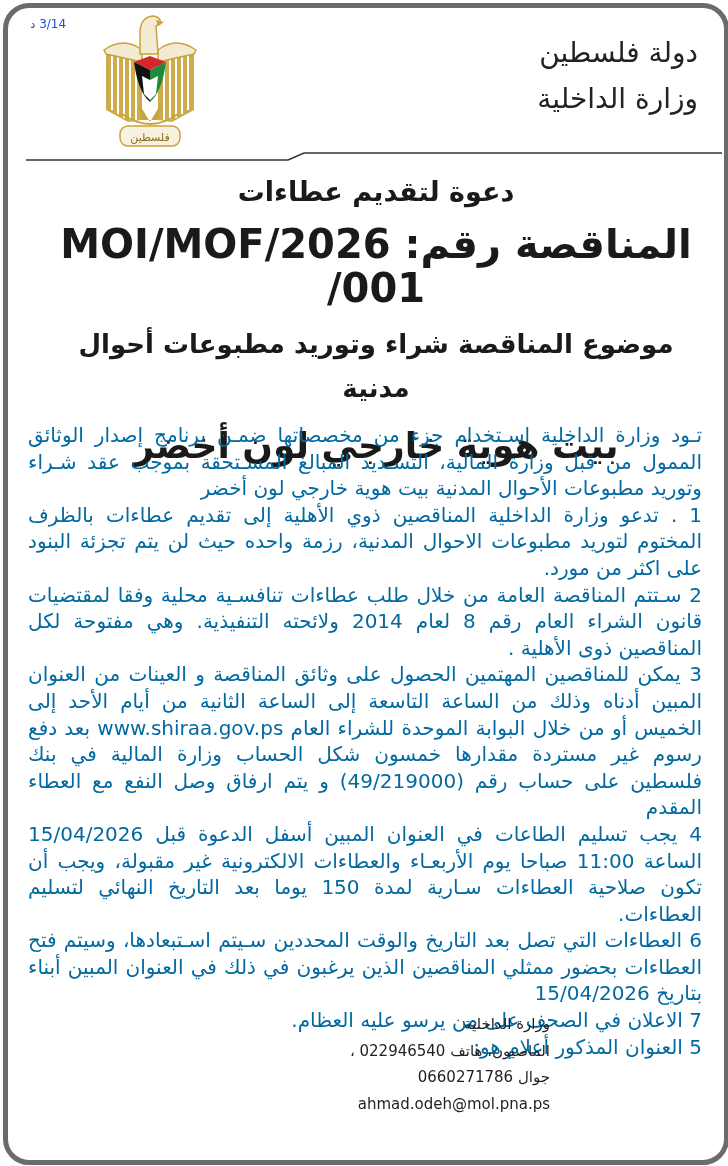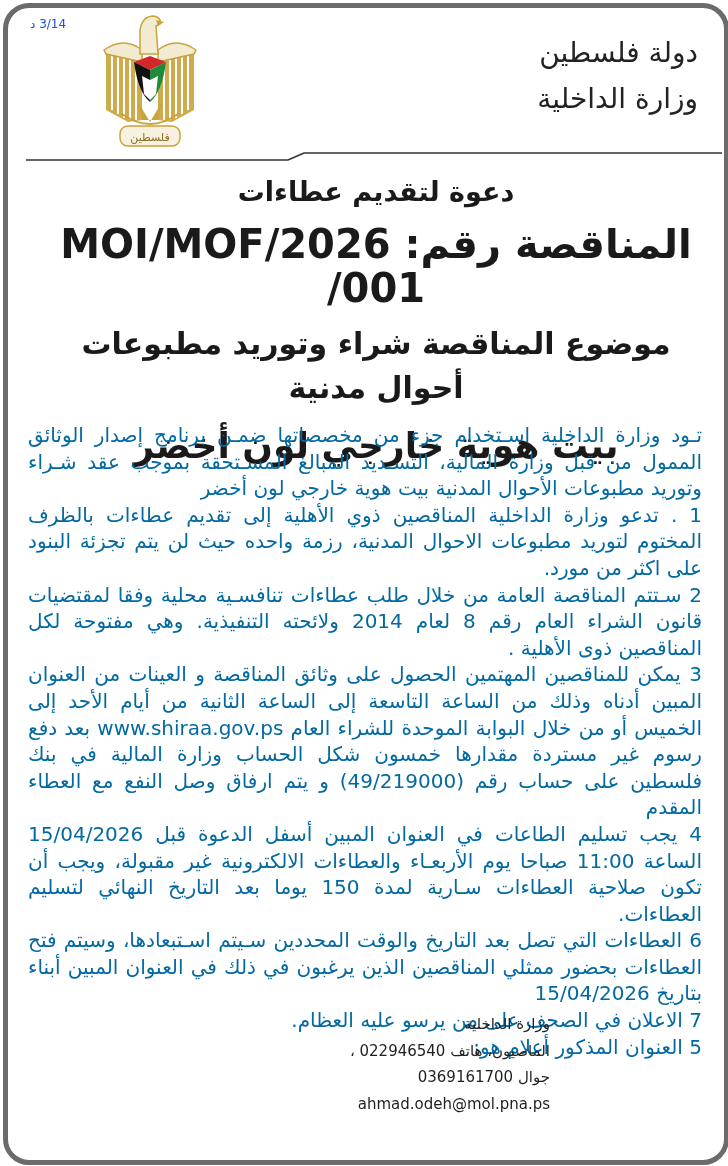--- a/index.html
+++ b/index.html
@@ -9,21 +9,21 @@
     border: 5px solid #6b6b6b; border-radius: 26px; background: #ffffff;
   }
   .page-ref { position: absolute; left: 30px; top: 17px; font-size: 12px; color: #1d4ed8; direction: rtl; }
   .emblem { position: absolute; left: 98px; top: 10px; width: 104px; height: 142px; }
   .org { position: absolute; right: 30px; top: 30px; text-align: right; direction: rtl; }
   .org div { font-size: 28px; line-height: 46px; color: #222; font-family: "DejaVu Sans", sans-serif; }
   .divider { position: absolute; left: 26px; top: 150px; width: 696px; height: 12px; }
   .titles { position: absolute; left: 20px; right: 20px; top: 172px; text-align: center; direction: rtl; margin-left: 24px; }
   .titles .t1 { font-size: 27px; font-weight: bold; line-height: 40px; margin-bottom: 10px; }
   .titles .t2 { font-size: 40px; font-weight: bold; line-height: 44px; margin-bottom: 12px; }
-  .titles .t3 { font-size: 30px; font-weight: bold; line-height: 44px; margin-bottom: 14px; }
+  .titles .t3 { font-size: 26px; font-weight: bold; line-height: 44px; margin-bottom: 14px; }
   .titles .t4 { font-size: 36px; font-weight: bold; line-height: 44px; }
   .body { position: absolute; left: 28px; right: 26px; top: 422px; direction: rtl; text-align: justify; font-size: 20px; line-height: 26.6px; color: #0369a1; }
   .body p { margin: 0; }
   .address { position: absolute; right: 178px; top: 1011px; direction: rtl; text-align: right; font-size: 15px; line-height: 26.6px; color: #1f1f1f; }
   .address p { margin: 0; white-space: nowrap; }
 </style>
 </head>
 <body>
 
 <div class="frame"></div>
@@ -90,15 +90,15 @@
   <p>3 يمكن للمناقصين المهتمين الحصول على وثائق المناقصة و العينات من العنوان المبين أدناه وذلك من الساعة التاسعة إلى الساعة الثانية من أيام الأحد إلى الخميس أو من خلال البوابة الموحدة للشراء العام www.shiraa.gov.ps بعد دفع رسوم غير مستردة مقدارها خمسون شكل الحساب وزارة المالية في بنك فلسطين على حساب رقم (49/219000) و يتم ارفاق وصل النفع مع العطاء المقدم</p>
   <p>4 يجب تسليم الطاعات في العنوان المبين أسفل الدعوة قبل 15/04/2026 الساعة 11:00 صباحا يوم الأربعـاء والعطاءات الالكترونية غير مقبولة، ويجب أن تكون صلاحية العطاءات سـارية لمدة 150 يوما بعد التاريخ النهائي لتسليم العطاءات.</p>
   <p>6 العطاءات التي تصل بعد التاريخ والوقت المحددين سـيتم اسـتبعادها، وسيتم فتح العطاءات بحضور ممثلي المناقصين الذين يرغبون في ذلك في العنوان المبين أبناء بتاريخ 15/04/2026</p>
   <p>7 الاعلان في الصحف على من يرسو عليه العظام.</p>
   <p>5 العنوان المذكور أعلام هو:</p>
 </div>
 
 <div class="address">
   <p>وزارة الداخلية</p>
   <p>الماصيون، هاتف 022946540 ،</p>
-  <p>جوال 0369161700</p>
+  <p>جوال 0660271786</p>
   <p>ahmad.odeh@mol.pna.ps</p>
 </div>
 
 </body></html>

